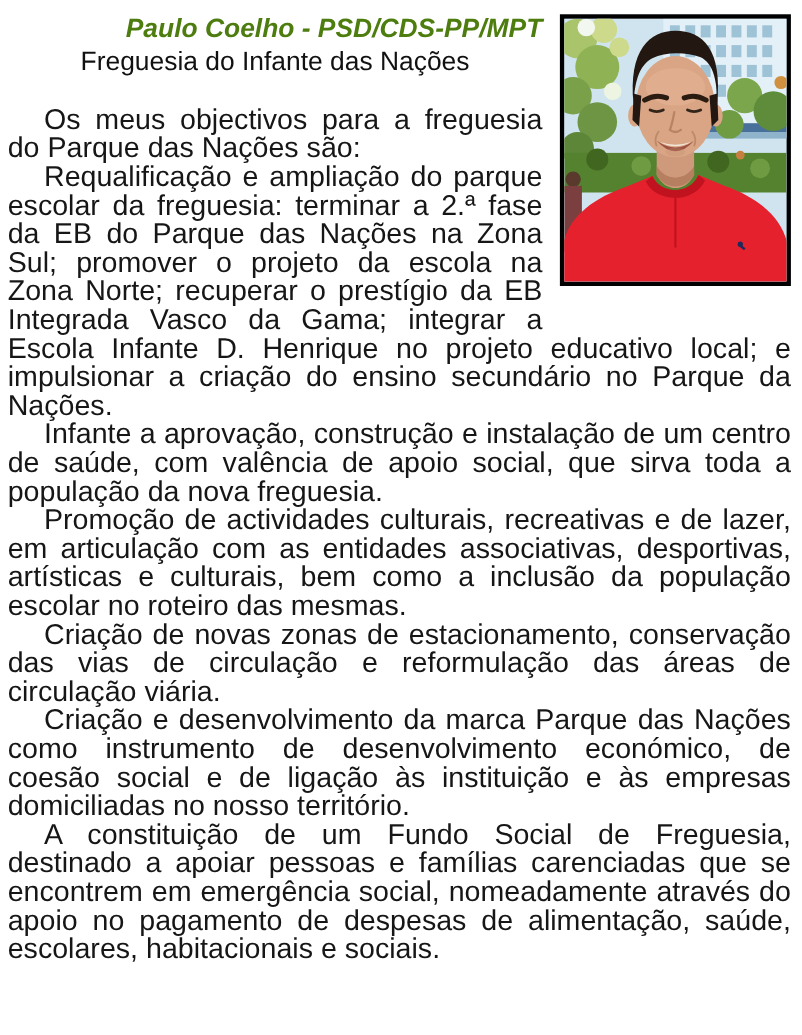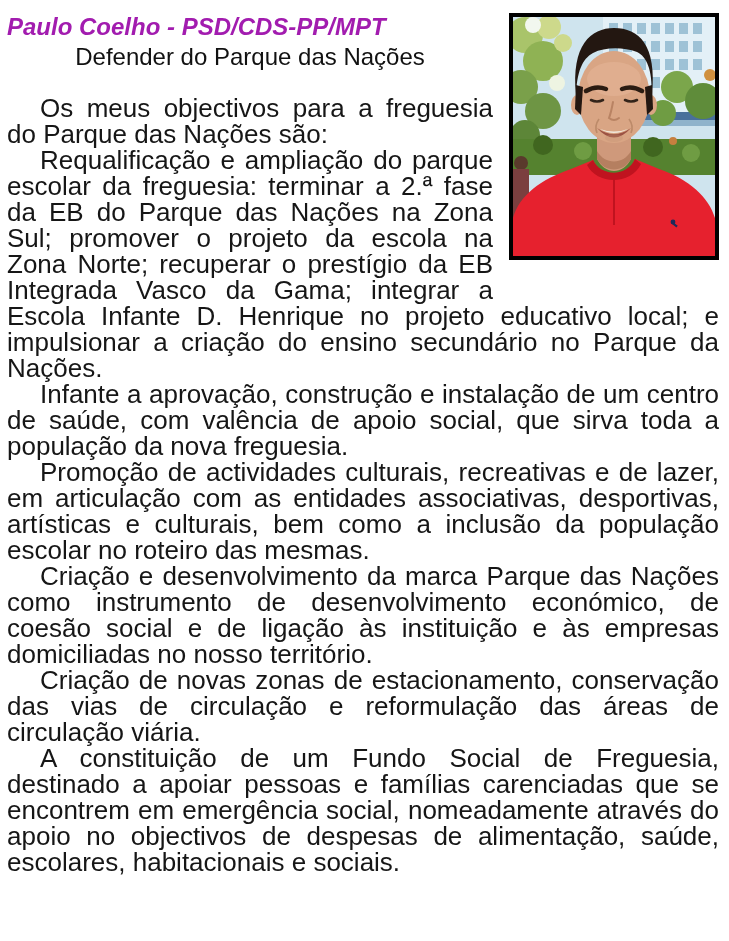--- a/index.html
+++ b/index.html
@@ -33,22 +33,22 @@
     display: block;
     width: 100%;
     height: 100%;
   }
   h1.title {
     margin: 0;
     font-size: 24px;
     line-height: 30px;
     font-weight: bold;
     font-style: italic;
-    text-align: left;
-    color: #a21caf;
+    text-align: right;
+    color: #4d7c0f;
     white-space: nowrap;
   }
   .subtitle {
     margin: 0;
     font-size: 24px;
     line-height: 30px;
     text-align: center;
     color: #111111;
     white-space: nowrap;
   }
@@ -174,26 +174,26 @@
       <path d="M 116 102 Q 121 109 118 116" stroke="#bc8a69" stroke-width="1.6" fill="none"></path>
 
       <path d="M 84 111 Q 101 123 118 111 Q 101 130 84 111 Z" fill="#9c5243"></path>
       <path d="M 87 112 Q 101 120 115 112 Q 101 117 87 112 Z" fill="#f1e8dc"></path>
       <ellipse cx="101" cy="121" rx="9" ry="4" fill="#c08f6f" opacity="0.3"></ellipse>
     </svg>
   </figure>
 
   <header>
     <h1 class="title">Paulo Coelho - PSD/CDS-PP/MPT</h1>
-    <div class="subtitle">Defender do Parque das Nações</div>
+    <div class="subtitle">Freguesia do Infante das Nações</div>
   </header>
 
   <section class="body-text">
     <p>Os meus objectivos para a freguesia do Parque das Nações são:</p>
     <p>Requalificação e ampliação do parque escolar da freguesia: terminar a 2.ª fase da EB do Parque das Nações na Zona Sul; promover o projeto da escola na Zona Norte; recuperar o prestígio da EB Integrada Vasco da Gama; integrar a Escola Infante D. Henrique no projeto educativo local; e impulsionar a criação do ensino secundário no Parque da Nações.</p>
     <p>Infante a aprovação, construção e instalação de um centro de saúde, com valência de apoio social, que sirva toda a população da nova freguesia.</p>
     <p>Promoção de actividades culturais, recreativas e de lazer, em articulação com as entidades associativas, desportivas, artísticas e culturais, bem como a inclusão da população escolar no roteiro das mesmas.</p>
+    <p>Criação de novas zonas de estacionamento,  conservação das vias de circulação e reformulação das áreas de circulação viária.</p>
     <p>Criação e desenvolvimento da marca Parque das Nações como instrumento de desenvolvimento económico, de coesão social e de ligação às instituição e às empresas domiciliadas no nosso território.</p>
-    <p>Criação de novas zonas de estacionamento,  conservação das vias de circulação e reformulação das áreas de circulação viária.</p>
-    <p>A constituição de um Fundo Social de Freguesia, destinado a apoiar pessoas e famílias carenciadas que se encontrem em emergência social, nomeadamente através do apoio no objectivos de despesas de alimentação, saúde, escolares, habitacionais e sociais.</p>
+    <p>A constituição de um Fundo Social de Freguesia, destinado a apoiar pessoas e famílias carenciadas que se encontrem em emergência social, nomeadamente através do apoio no pagamento de despesas de alimentação, saúde, escolares, habitacionais e sociais.</p>
   </section>
 
 </article>
 
 </body></html>

